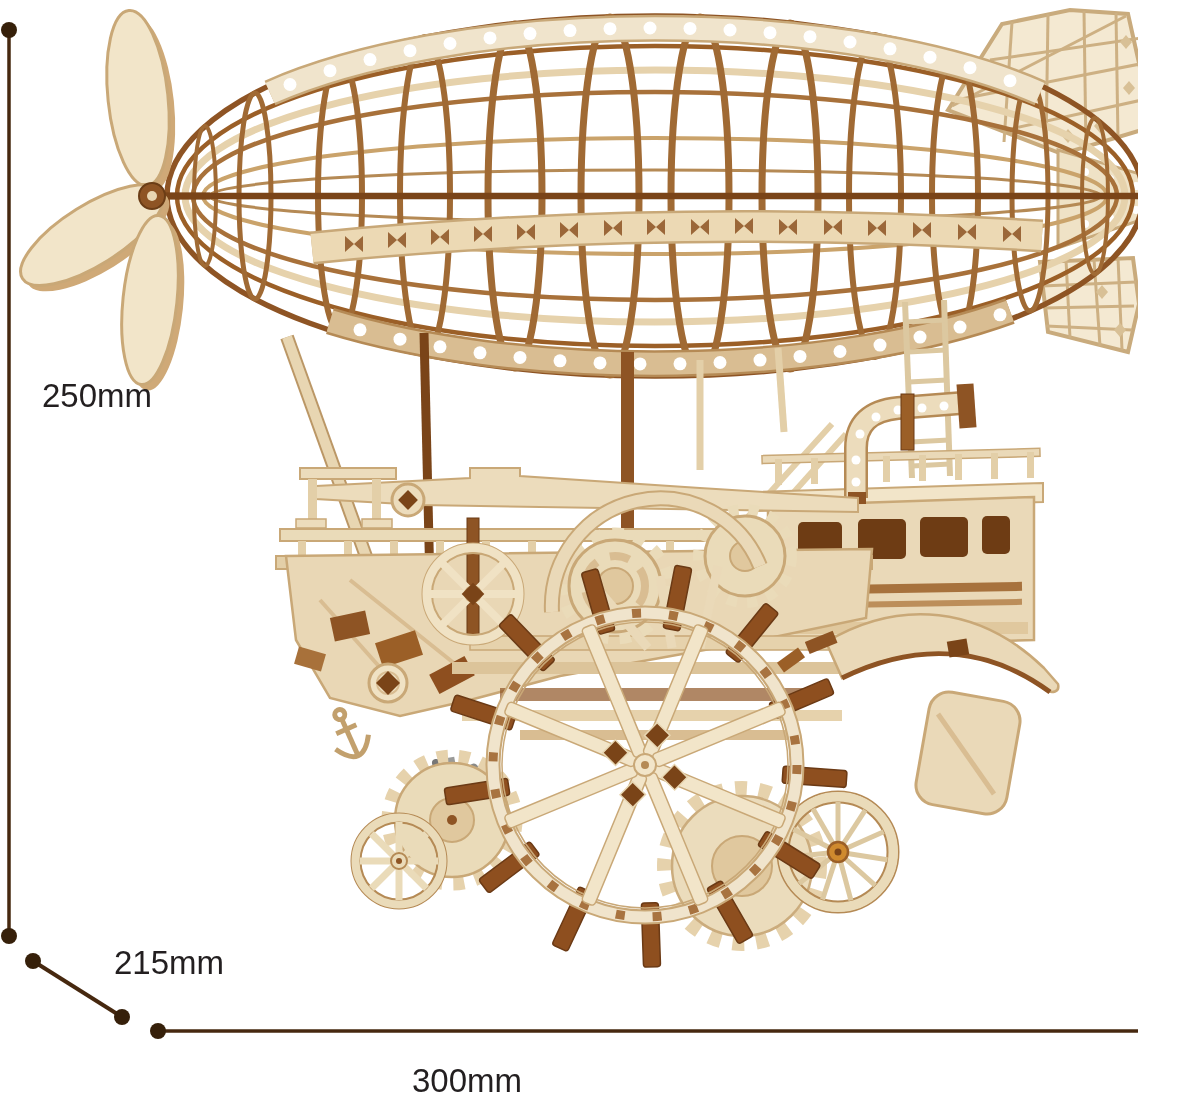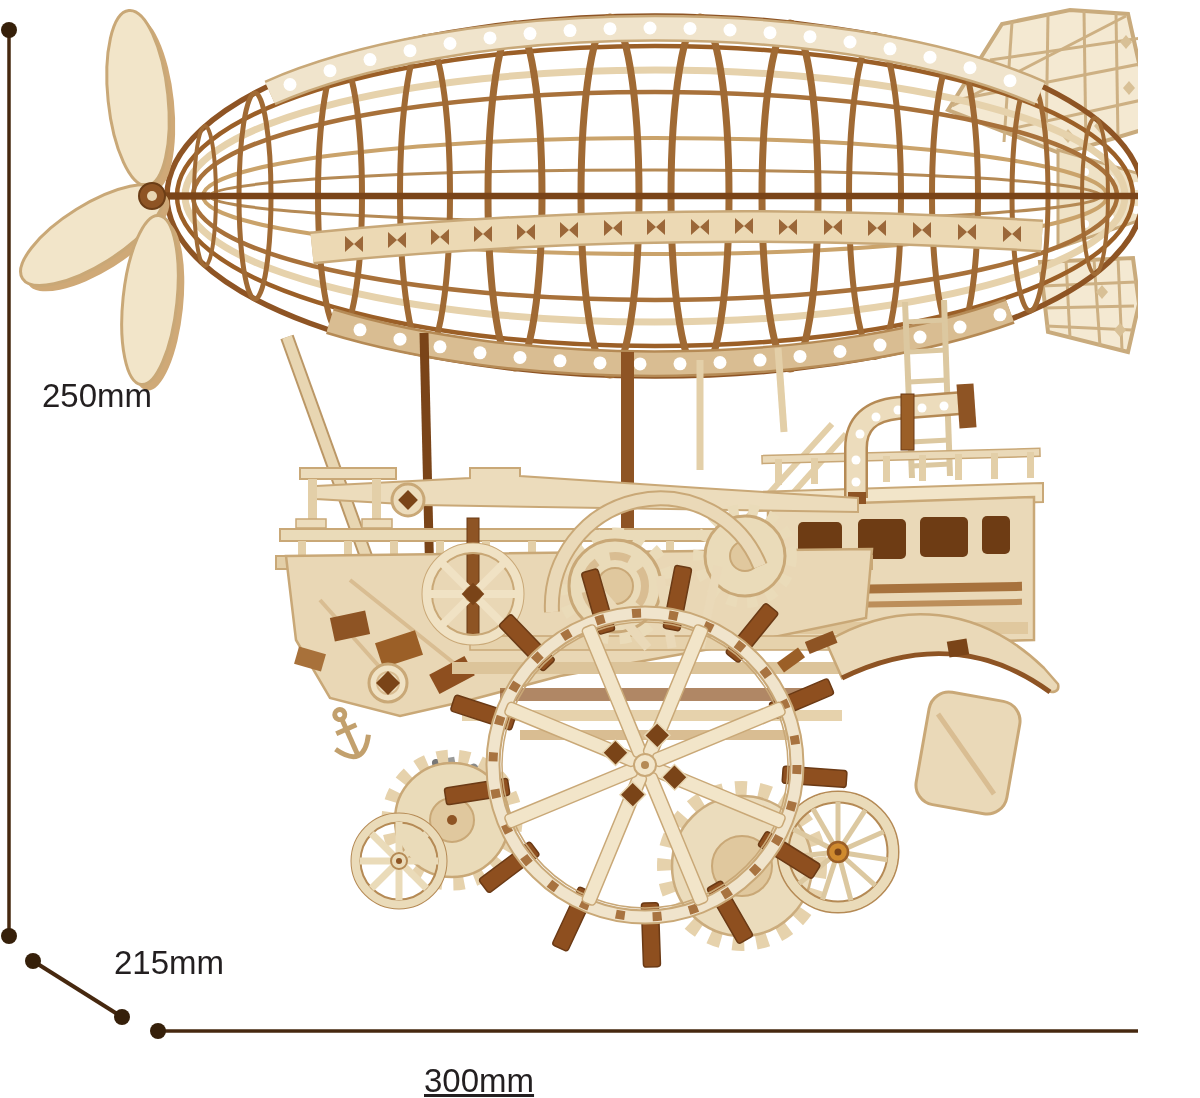--- a/index.html
+++ b/index.html
@@ -3,21 +3,21 @@
 <meta charset="utf-8">
 <style>
   html,body{margin:0;padding:0;background:#ffffff;}
   .stage{position:relative;width:1138px;height:1098px;background:#ffffff;overflow:hidden;
          font-family:"Liberation Sans", sans-serif;}
   .stage svg{position:absolute;left:0;top:0;}
   .dim-label{position:absolute;font-size:33px;line-height:1.05;color:#231f20;
              font-family:"Liberation Sans", sans-serif;letter-spacing:0;}
   #label-height{left:42px;top:379px;}
   #label-depth{left:94px;top:946px;margin-left:20px;}
-  #label-width{left:424px;top:1064px;text-decoration:underline;}
+  #label-width{left:412px;top:1064px;}
 </style>
 </head>
 <body>
 
 <div class="stage">
 
 <svg width="1200" height="1098" viewBox="0 0 1200 1098">
   <defs>
     <g id="paddle">
           <rect x="138" y="-8.5" width="64" height="17" rx="3"></rect>

